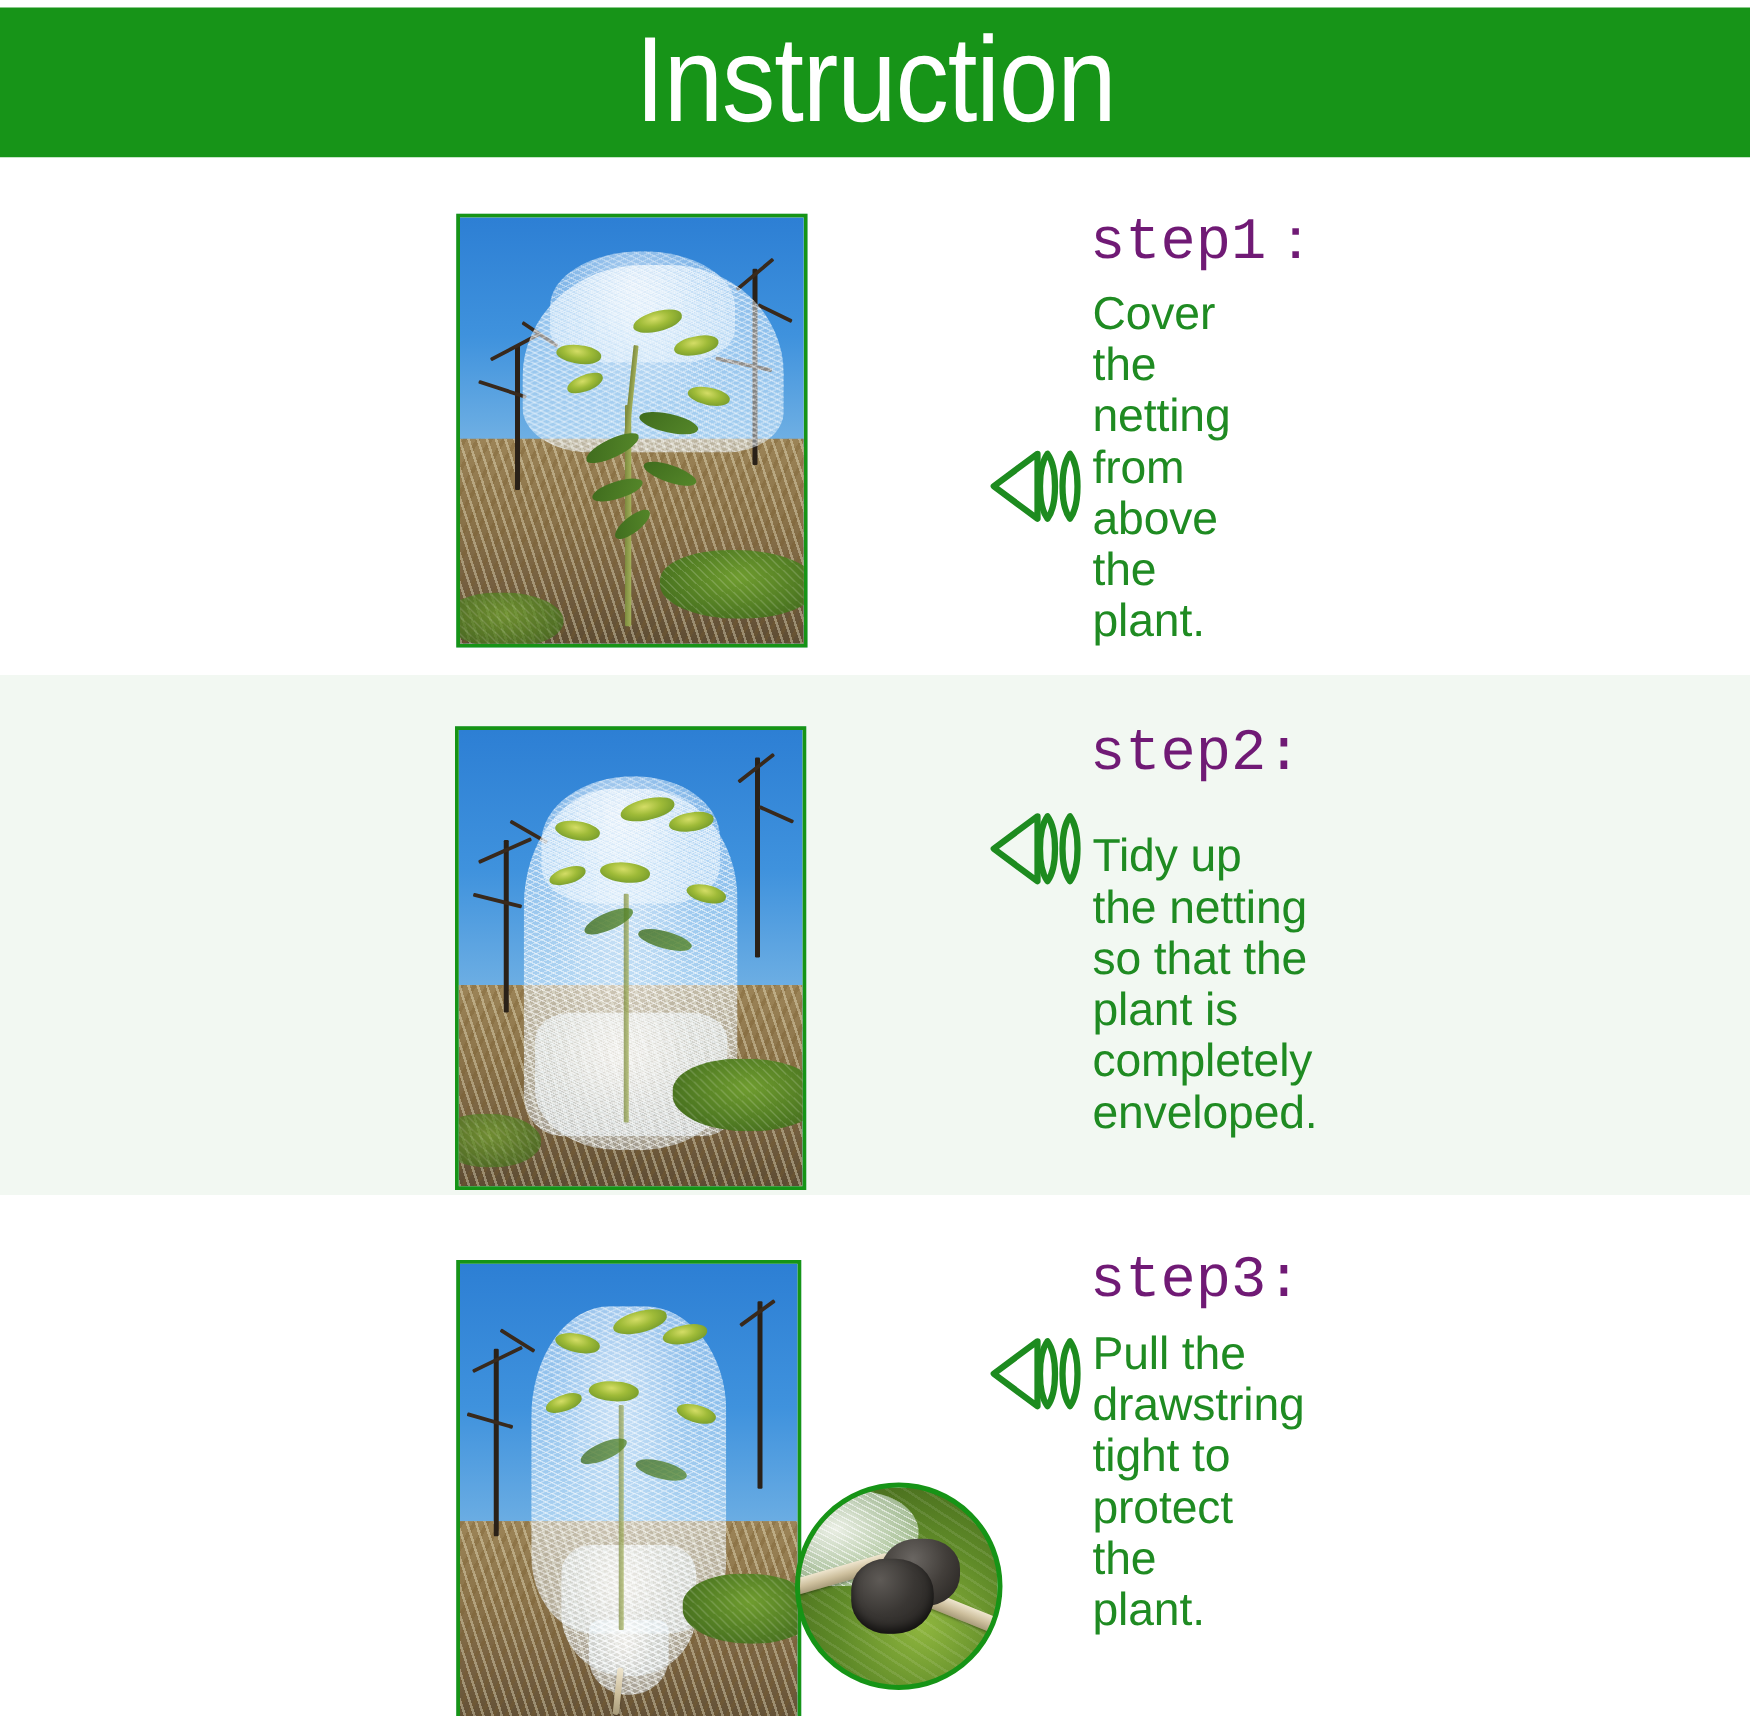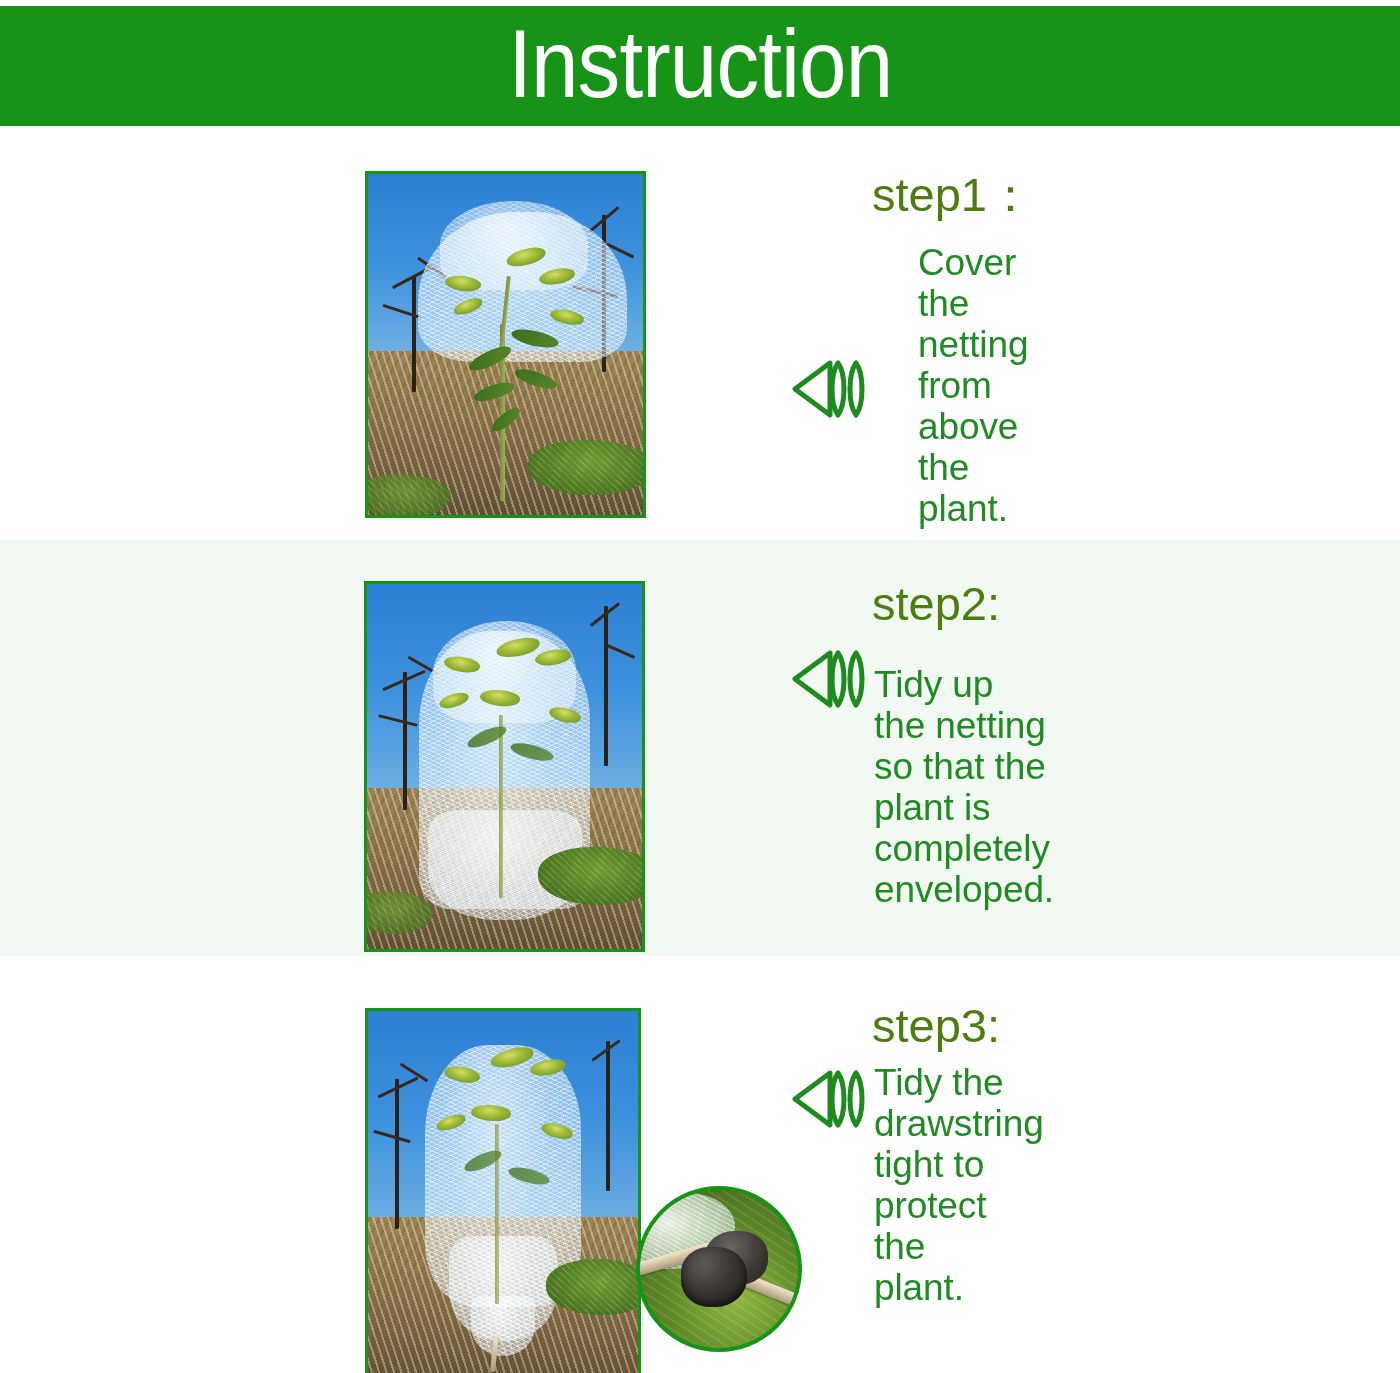--- a/index.html
+++ b/index.html
@@ -162,22 +162,22 @@
   .ci-toggle-cap {
     position: absolute;
     background: radial-gradient(ellipse at 40% 30%, #6a6662 0%, #423e3a 50%, #221f1d 100%);
     border-radius: 46% 44% 46% 44%;
   }
 
   
   .text-col { position: absolute; }
   .step-label {
     position: absolute;
-    color: #4d7c0f;
-    font-family: Liberation Sans, sans-serif;
+    color: #701a75;
+    font-family: Liberation Mono, monospace;
     font-size: 47px;
     font-weight: 400;
     line-height: 1;
     white-space: nowrap;
   }
   .step-body {
     position: absolute;
     color: #1f8b22;
     font-family: "Liberation Sans", sans-serif;
     font-size: 37px;
@@ -233,21 +233,21 @@
     </div>
   </figure>
 
   <div class="text-col">
     <svg class="arrow-icon" style="left:790px; top:232px;" width="78" height="62" viewBox="0 0 78 62" aria-hidden="true">
       <path d="M40 5 L5 31 L40 57 Z" fill="none" stroke="#1d8b1f" stroke-width="5" stroke-linejoin="round"></path>
       <path d="M48 5 C40 16, 40 46, 48 57 C56 46, 56 16, 48 5 Z" fill="none" stroke="#1d8b1f" stroke-width="5" stroke-linejoin="round"></path>
       <path d="M66 5 C58 16, 58 46, 66 57 C74 46, 74 16, 66 5 Z" fill="none" stroke="#1d8b1f" stroke-width="5" stroke-linejoin="round"></path>
     </svg>
     <div class="step-label" style="left:872px; top:45px;">step1：</div>
-    <div class="step-body" style="left:874px; top:116px;margin-left:44px;">Cover the
+    <div class="step-body" style="left:874px; top:104px;">Cover the
 netting from
 above the plant.</div>
   </div>
 </section>
 
 <section class="step-row" id="row-2">
 
   <figure class="photo-frame" id="photo-2">
     <div class="photo-inner">
       <div class="sky tall"></div>
@@ -342,17 +342,17 @@
     <div class="ci-toggle-body" style="left:26%; top:36%; width:42%; height:38%;"></div>
   </figure>
 
   <div class="text-col">
     <svg class="arrow-icon" style="left:790px; top:112px;" width="78" height="62" viewBox="0 0 78 62" aria-hidden="true">
       <path d="M40 5 L5 31 L40 57 Z" fill="none" stroke="#1d8b1f" stroke-width="5" stroke-linejoin="round"></path>
       <path d="M48 5 C40 16, 40 46, 48 57 C56 46, 56 16, 48 5 Z" fill="none" stroke="#1d8b1f" stroke-width="5" stroke-linejoin="round"></path>
       <path d="M66 5 C58 16, 58 46, 66 57 C74 46, 74 16, 66 5 Z" fill="none" stroke="#1d8b1f" stroke-width="5" stroke-linejoin="round"></path>
     </svg>
     <div class="step-label" style="left:872px; top:46px;">step3:</div>
-    <div class="step-body" style="left:874px; top:106px;">Tidy the drawstring
+    <div class="step-body" style="left:874px; top:106px;">Pull the drawstring
 tight to protect the
 plant.</div>
   </div>
 </section>
 
 </body></html>

